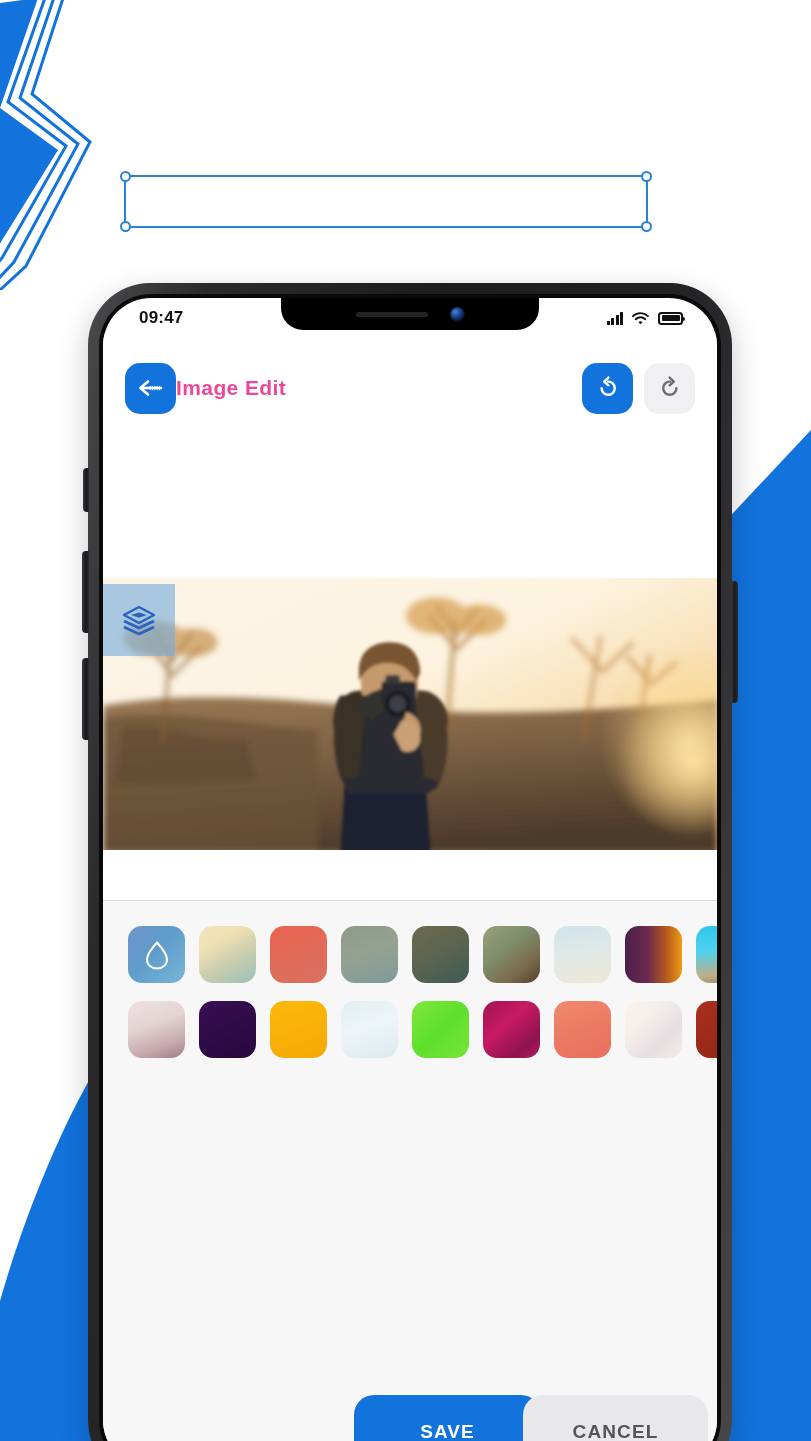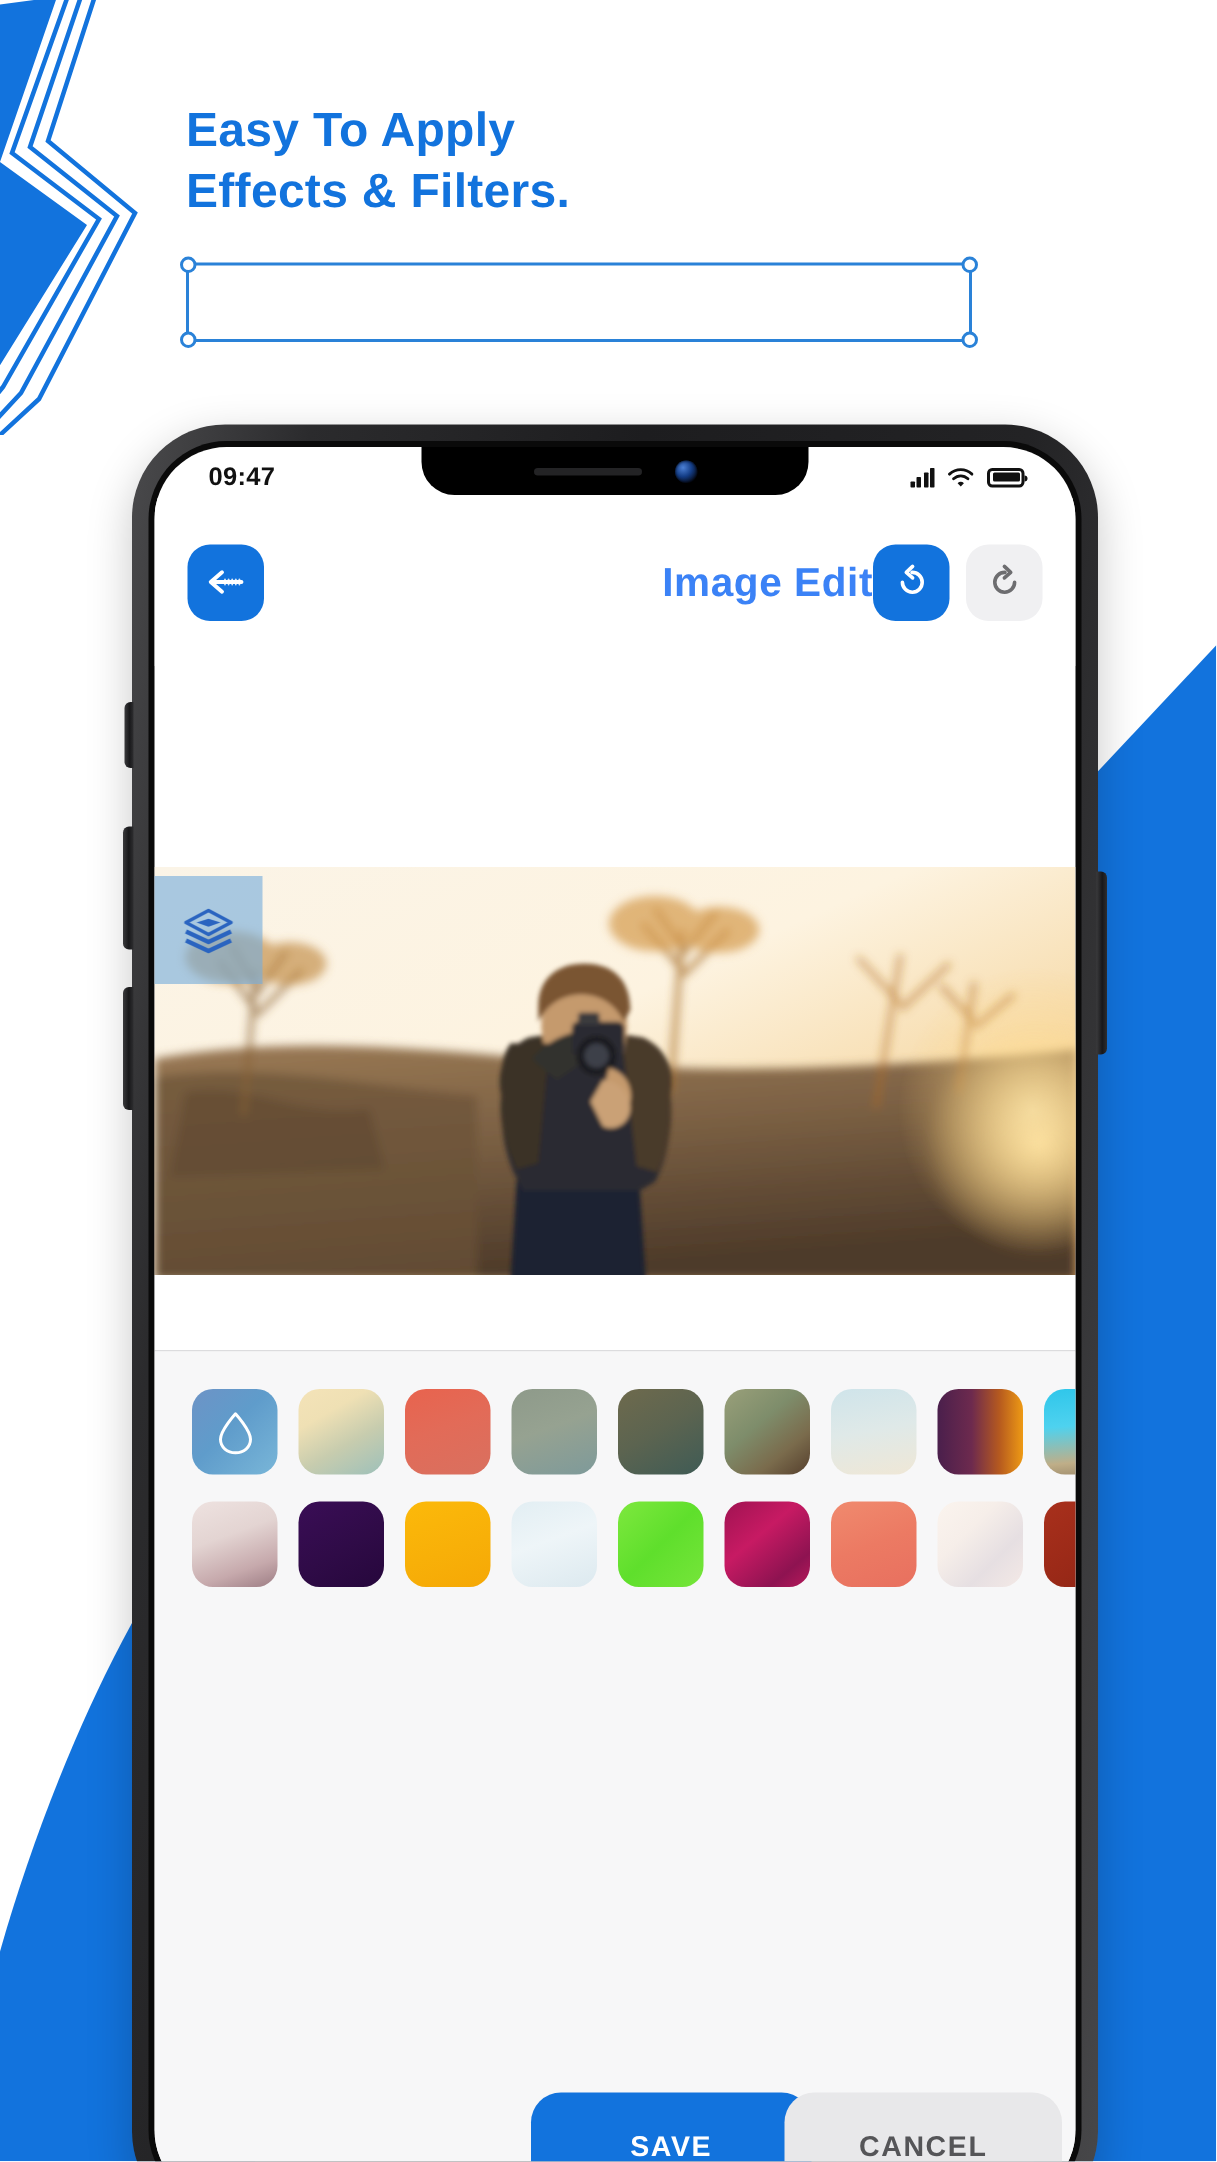--- a/index.html
+++ b/index.html
@@ -150,23 +150,23 @@
     background: #fff;
   }
   .icon-btn {
     width: 51px; height: 51px; border-radius: 15px;
     display: flex; align-items: center; justify-content: center;
     flex: 0 0 auto;
   }
   .icon-btn.blue { background: #1273dd; }
   .icon-btn.grey { background: #f0f0f2; }
   #app-title {
-    flex: 1 1 auto; text-align: right;
-    font-size: 27px; font-weight: bold;
-    color: #3b82f6; letter-spacing: .4px;
+    flex: 1 1 auto; text-align: left;
+    font-size: 21px; font-weight: bold;
+    color: #ec4899; letter-spacing: .4px;
   }
   #header-right { display: flex; gap: 11px; }
 
   
   #photo-area {
     position: absolute;
     left: 0; top: 280px;
     width: 100%; height: 272px;
   }
   #photo {
@@ -242,24 +242,20 @@
   </svg>
 
   <svg class="deco" id="deco-right" viewBox="0 0 130 1011" preserveAspectRatio="none">
     <path d="M130 0 L130 1011 L8 1011 L8 130 Z" fill="#1273dd"></path>
   </svg>
 
   <svg class="deco" id="deco-botleft" viewBox="0 0 170 560" preserveAspectRatio="none">
     <path d="M170 560 L170 92 C100 150 34 300 0 420 L0 560 Z" fill="#1273dd"></path>
   </svg>
 
-  <div id="headline">
-    <span class="l">Easy To Apply</span>
-    <span class="l">Effects &amp; Filters.</span>
-  </div>
 
   <div id="subtitle-box">
     <span class="handle tl"></span>
     <span class="handle tr"></span>
     <span class="handle bl"></span>
     <span class="handle br"></span>
   </div>
 
   <div id="phone">
     <span class="side-btn" id="btn-silent"></span>

